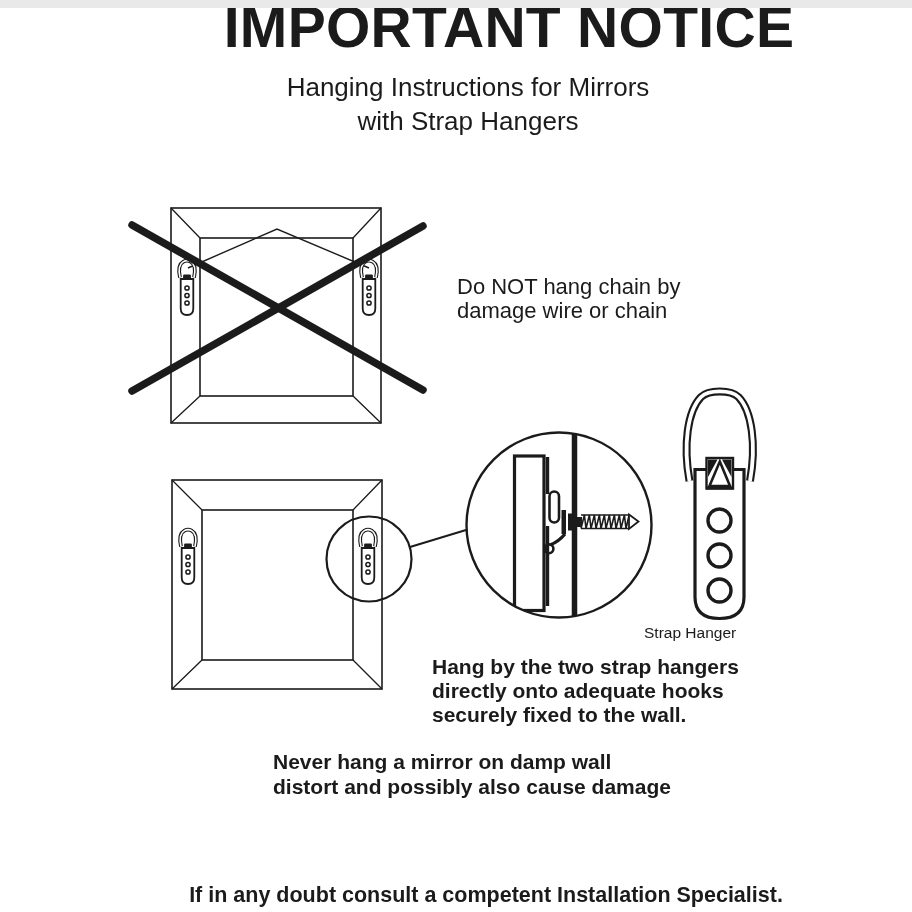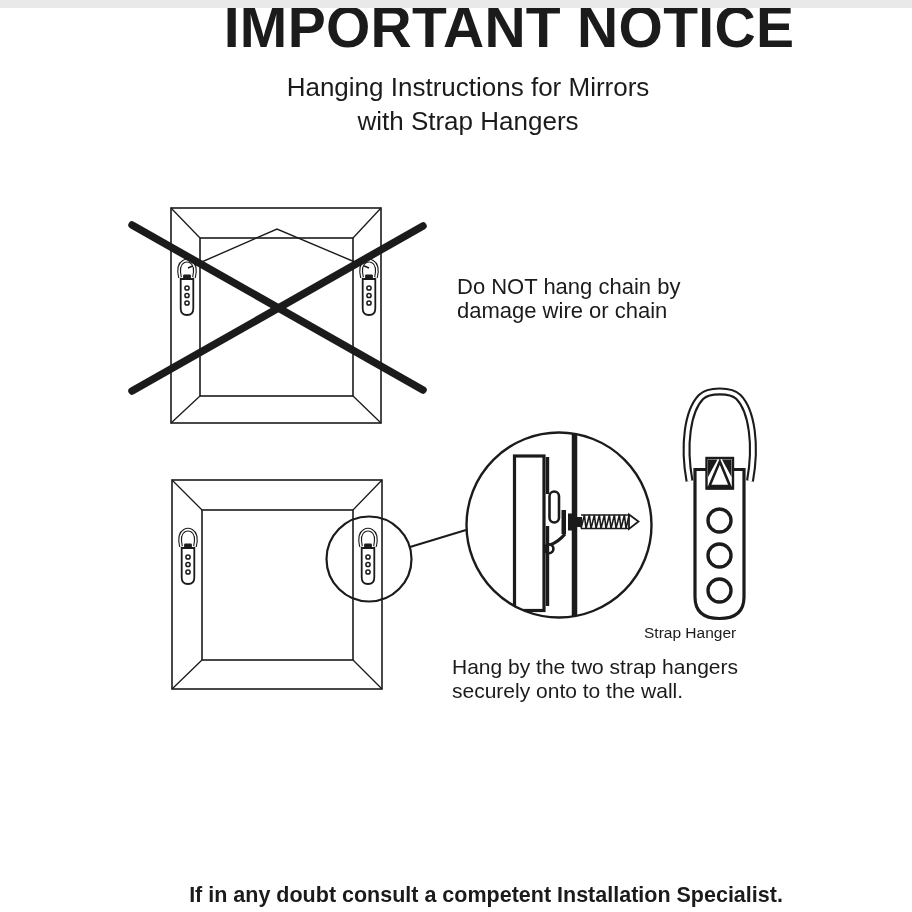--- a/index.html
+++ b/index.html
@@ -14,21 +14,21 @@
   .title {
     top:-9px; left:53px; width:912px; text-align:center;
     font-size:57px; font-weight:700; letter-spacing:0.3px; line-height:57px;
   }
   .subtitle {
     top:62px; left:12px; width:912px; text-align:center;
     font-size:26px; font-weight:400; line-height:34px;
   }
   .cap { font-size:21px; line-height:24px; }
   .do-not    { top:267px; left:457px; font-size:22px; line-height:23.5px; font-weight:400; }
-  .hang-by   { top:647px; left:452px; font-weight:400; }
+  .hang-by   { top:647px; left:432px; font-weight:700; }
   .never-hang{ top:742px; left:273px; font-weight:700; line-height:24.5px; }
   .strap-label { top:616px; left:644px; width:152px; font-size:15.5px; line-height:17px; font-weight:400; }
   .footer {
     top:875px; left:30px; width:912px; text-align:center;
     font-size:21.5px; font-weight:700; line-height:25px;
   }
   svg.art { position:absolute; inset:0; }
   
   .ln { stroke:var(--ink); fill:none; }
   .wh { stroke:#fff; fill:none; }
@@ -132,20 +132,23 @@
 
   <div class="abs cap do-not">
     <div>Do NOT hang chain by</div>
     <div>damage wire or chain</div>
   </div>
 
   <div class="abs strap-label">Strap Hanger</div>
 
   <div class="abs cap hang-by">
     <div>Hang by the two strap hangers</div>
-    <div>securely onto to the wall.</div>
+    <div>directly onto adequate hooks</div>
+    <div>securely fixed to the wall.</div>
   </div>
 
   <div class="abs cap never-hang">
+    <div>Never hang a mirror on damp wall</div>
+    <div>distort and possibly also cause damage</div>
   </div>
 
   <div class="abs footer">If in any doubt consult a competent Installation Specialist.</div>
 </div>
 
 </body></html>

